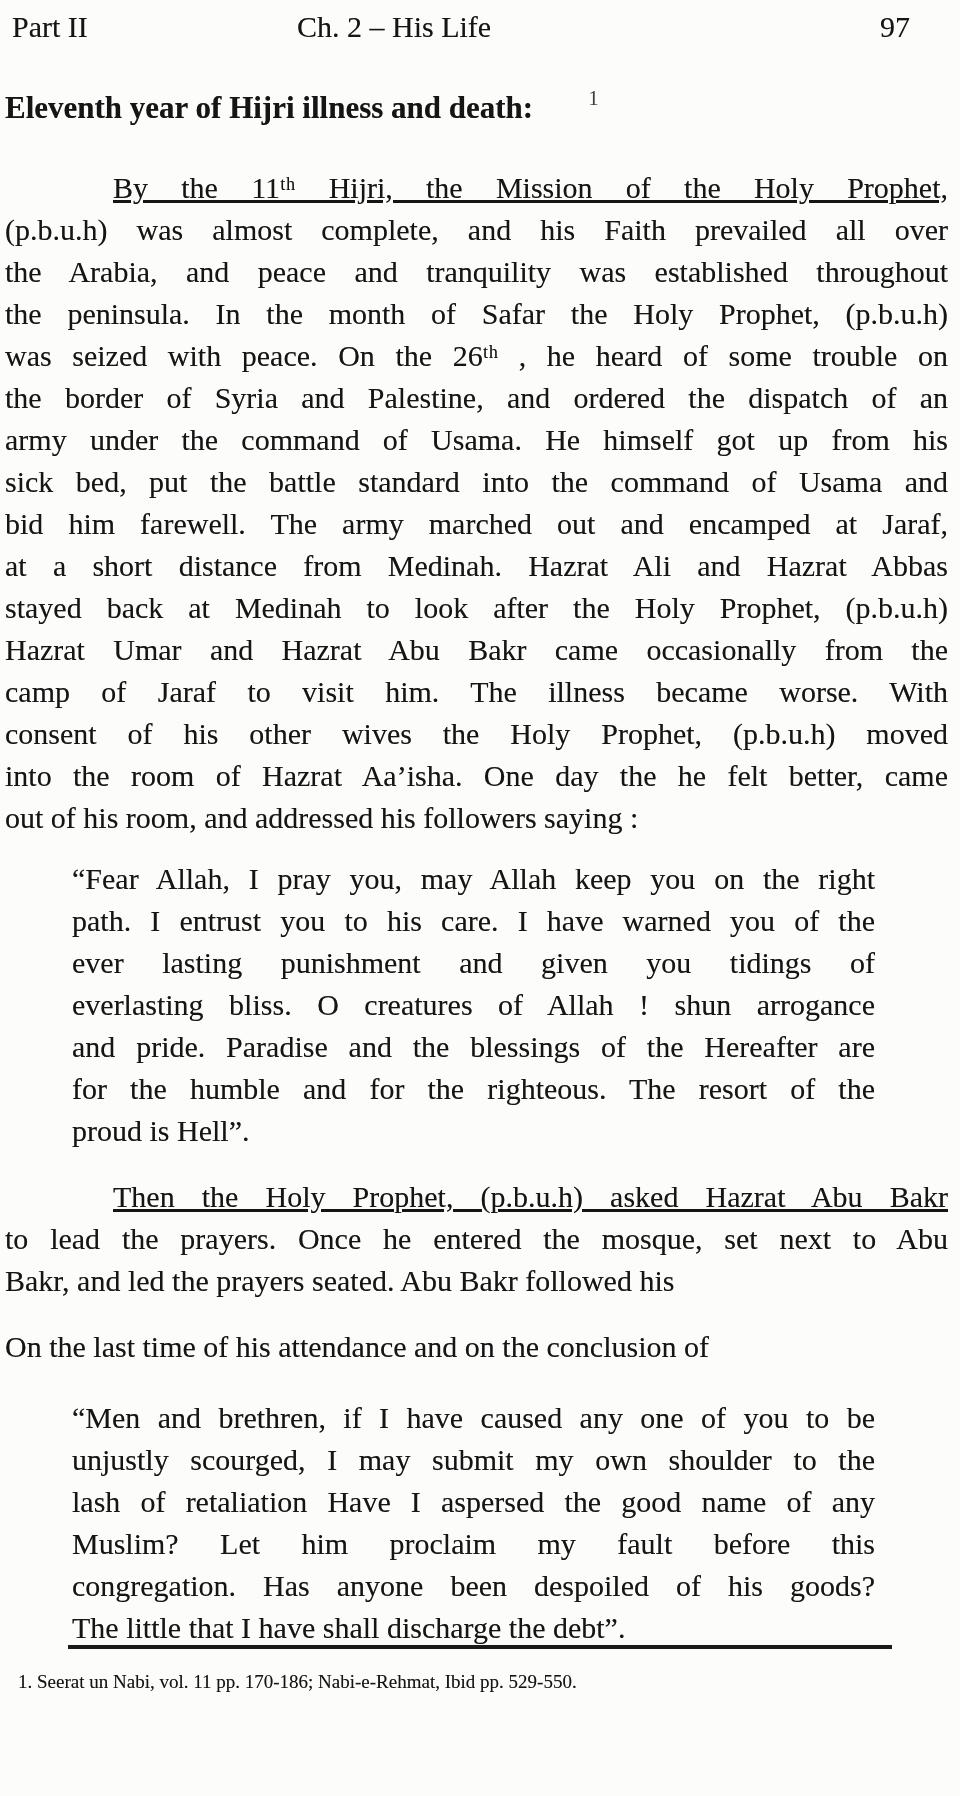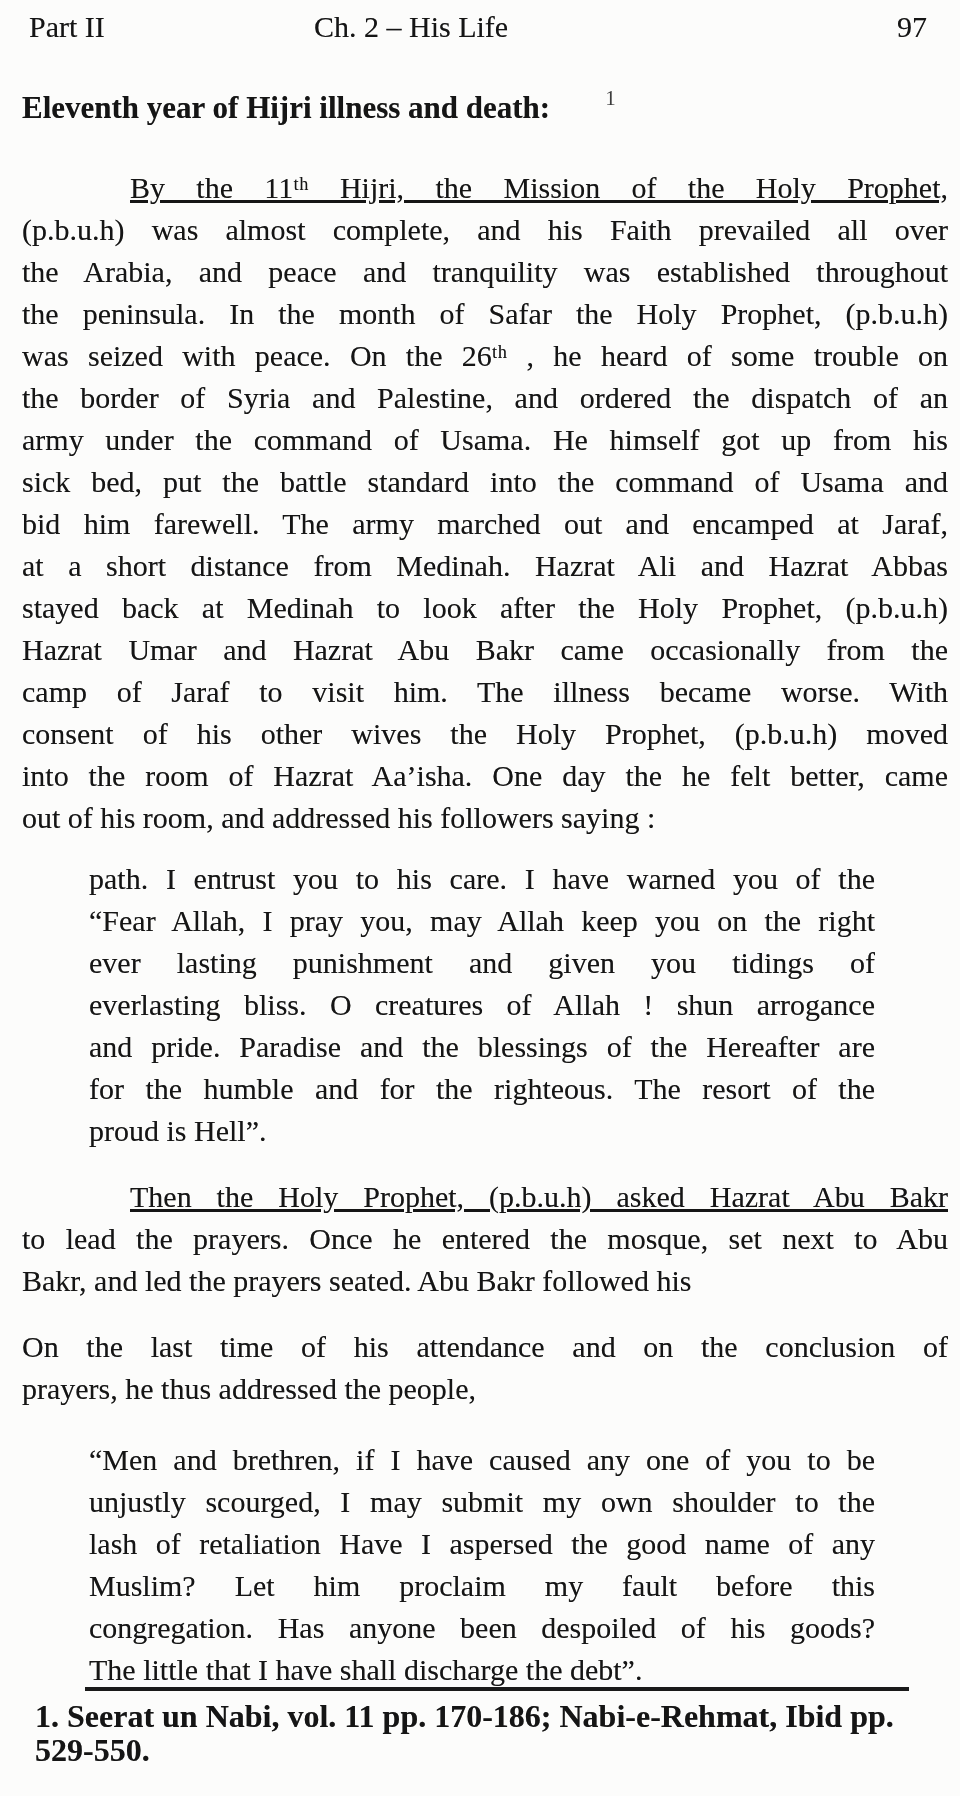--- a/index.html
+++ b/index.html
@@ -11,21 +11,21 @@
     height: 1796px;
     background: #fcfcfb;
     color: #151515;
     font-family: "Liberation Serif", "DejaVu Serif", serif;
     overflow: hidden;
   }
   .page {
     box-sizing: border-box;
     width: 960px;
     height: 1796px;
-    padding: 8px 12px 0 22px;
+    padding: 8px 12px 0 5px;
     position: relative;
     text-shadow: 0 0 0.6px rgba(0,0,0,0.40);
   }
   
   .hdr {
     position: relative;
     height: 40px;
     font-size: 30px;
     line-height: 38px;
   }
@@ -69,25 +69,24 @@
   #para3  { margin-top: 24px; }
   #quote2 { margin-top: 29px; }
   
   .frule {
     margin: -4px 0 0 63px;
     width: 824px;
     height: 4px;
     background: #1a1a1a;
   }
   .fnote {
-    margin-top: 8px;
+    margin-top: 16px;
     padding-left: 13px;
-    font-size: 32px;
+    font-size: 19px;
     line-height: 34px;
-    font-weight: bold;
   }
 </style>
 </head>
 <body>
 
 <div class="page">
 
   <div class="hdr">
     <span class="part">Part II</span>
     <span class="chap">Ch. 2 – His Life</span>
@@ -111,38 +110,37 @@
       <div class="line">at a short distance from Medinah. Hazrat Ali and Hazrat Abbas</div>
       <div class="line">stayed back at Medinah to look after the Holy Prophet, (p.b.u.h)</div>
       <div class="line">Hazrat Umar and Hazrat Abu Bakr came occasionally from the</div>
       <div class="line">camp of Jaraf to visit him. The illness became worse. With</div>
       <div class="line">consent of his other wives the Holy Prophet, (p.b.u.h) moved</div>
       <div class="line">into the room of Hazrat Aa’isha. One day the he felt better, came</div>
       <div class="line">out of his room, and addressed his followers saying :</div>
     </div>
 
   <div id="quote1" class="block quote">
+      <div class="line">“Fear Allah, I pray you, may Allah keep you on the right</div>
       <div class="line">path. I entrust you to his care. I have warned you of the</div>
-      <div class="line">“Fear Allah, I pray you, may Allah keep you on the right</div>
       <div class="line">ever lasting punishment and given you tidings of</div>
       <div class="line">everlasting bliss. O creatures of Allah ! shun arrogance</div>
       <div class="line">and pride. Paradise and the blessings of the Hereafter are</div>
       <div class="line">for the humble and for the righteous. The resort of the</div>
       <div class="line">proud is Hell”.</div>
     </div>
 
   <div id="para2" class="block indent-first">
       <div class="line">Then the Holy Prophet, (p.b.u.h) asked Hazrat Abu Bakr</div>
       <div class="line">to lead the prayers. Once he entered the mosque, set next to Abu</div>
       <div class="line">Bakr, and led the prayers seated. Abu Bakr followed his</div>
     </div>
 
   <div id="para3" class="block">
       <div class="line">On the last time of his attendance and on the conclusion of</div>
-      <div class="line">prayers, he thus addressed the people,</div>
     </div>
 
   <div id="quote2" class="block quote">
       <div class="line">“Men and brethren, if I have caused any one of you to be</div>
       <div class="line">unjustly scourged, I may submit my own shoulder to the</div>
       <div class="line">lash of retaliation Have I aspersed the good name of any</div>
       <div class="line">Muslim? Let him proclaim my fault before this</div>
       <div class="line">congregation. Has anyone been despoiled of his goods?</div>
       <div class="line">The little that I have shall discharge the debt”.</div>
     </div>

